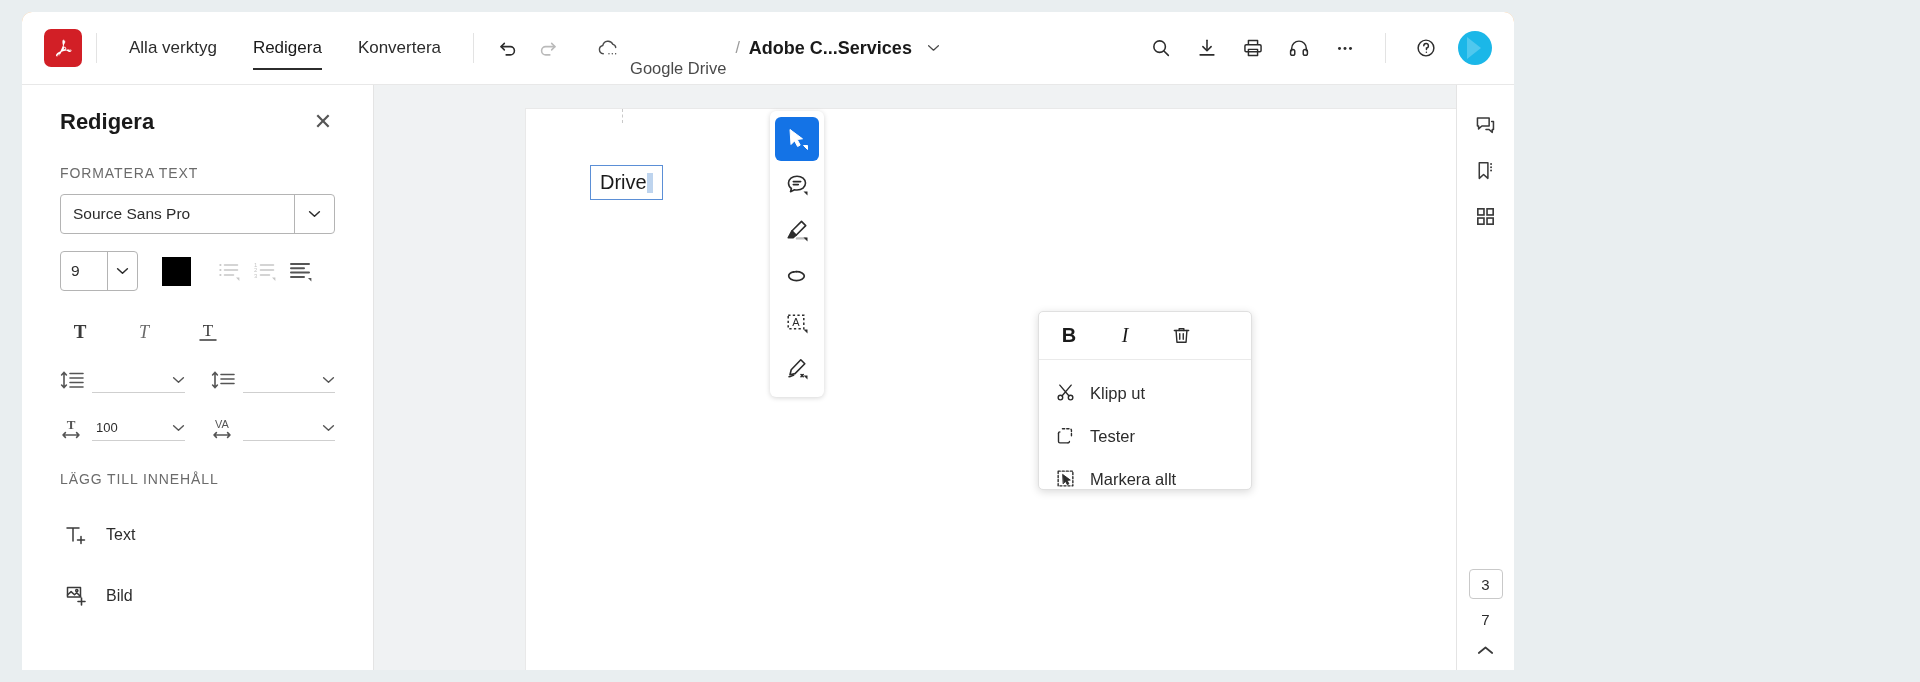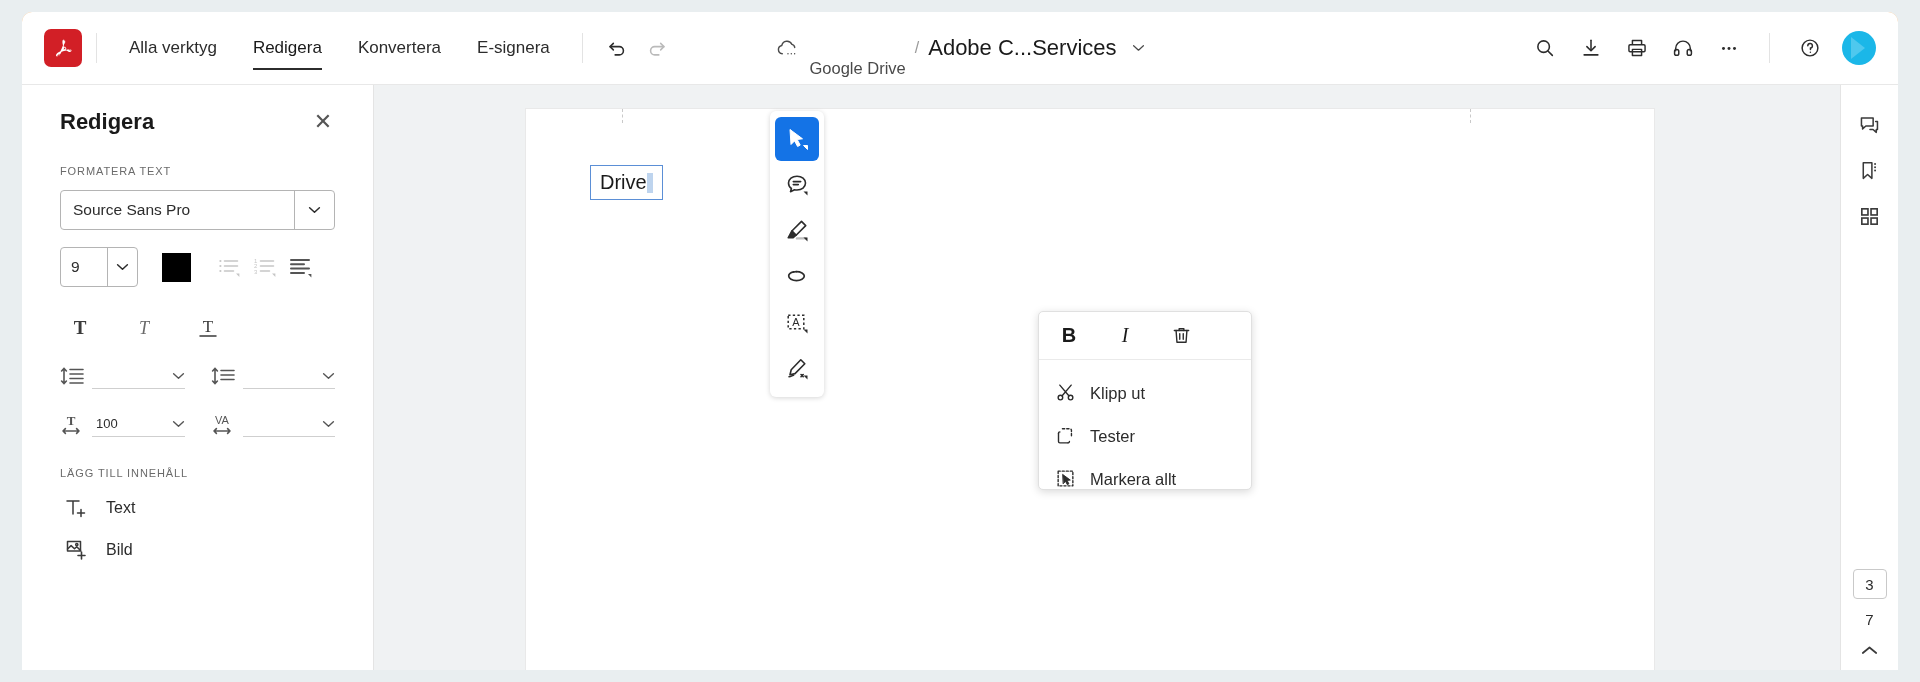--- a/index.html
+++ b/index.html
@@ -4,21 +4,21 @@
 <style>
   * { box-sizing: border-box; margin: 0; padding: 0; }
   html, body {
     width: 1920px; height: 682px;
     font-family: "Liberation Sans", sans-serif;
     background: #e9eef0;
     overflow: hidden;
   }
   .app {
     position: absolute; left: 22px; top: 12px;
-    width: 1876px; height: 658px;
+    width: 1492px; height: 658px;
     background: #fdba74;
     border-radius: 10px 10px 0 0;
     overflow: hidden;
     display: flex; flex-direction: column;
   }
 
   
   .header {
     height: 73px; flex: 0 0 73px;
     display: flex; align-items: center;
@@ -56,21 +56,21 @@
   .icnbtn svg { width: 22px; height: 22px; }
   .icnbtn.dim svg { opacity: .32; }
   .filezone {
     position: absolute; left: 0; right: 0;
     display: flex; align-items: center; justify-content: center;
     gap: 9px; pointer-events: none;
   }
   .filezone > * { pointer-events: auto; }
   .cloud-name { font-size: 16.5px; color: #4a4a4a; margin-top: 41px; }
   .slash { font-size: 16px; color: #9a9a9a; }
-  .fname { font-size: 22px; color: #1a1a1a; font-weight: normal; }
+  .fname { font-size: 18px; color: #1a1a1a; font-weight: bold; }
   .hdr-right {
     margin-left: auto; display: flex; align-items: center;
     gap: 6px; padding-right: 22px;
   }
   .avatar {
     width: 34px; height: 34px; border-radius: 50%;
     background: #1bb7e8; flex: 0 0 34px; position: relative;
     overflow: hidden; cursor: pointer; margin-left: 6px;
   }
   .avatar::after {
@@ -90,21 +90,21 @@
     position: relative;
   }
   .panel-head {
     display: flex; align-items: center; justify-content: space-between;
     padding-top: 24px;
   }
   .panel-title { font-size: 22px; font-weight: bold; color: #1a1a1a; }
   .x-btn { font-size: 22px; color: #555; cursor: pointer; line-height: 1;
            width: 24px; text-align: center; }
   .sec-label {
-    font-size: 11px; letter-spacing: .9px; color: #6b6b6b;
+    font-size: 14px; letter-spacing: .9px; color: #6b6b6b;
     margin-top: 30px; margin-bottom: 13px;
   }
   .combo {
     height: 40px; border: 1px solid #b4b4b4; border-radius: 4px;
     display: flex; align-items: center; background: #fff; cursor: pointer;
   }
   .combo .val { flex: 1; padding: 0 12px; font-size: 15.5px; color: #2c2c2c; }
   .combo .arrowcell {
     width: 40px; height: 100%; border-left: 1px solid #b4b4b4;
     display: flex; align-items: center; justify-content: center;
@@ -129,21 +129,21 @@
   .spacefield { flex: 1; display: flex; align-items: flex-end; gap: 6px; }
   .sf-icon { width: 26px; height: 26px; flex: 0 0 26px; }
   .sf-icon svg { width: 26px; height: 26px; }
   .sf-input {
     flex: 1; border-bottom: 1px solid #cfcfcf; height: 26px;
     display: flex; align-items: center; justify-content: space-between;
     cursor: pointer;
   }
   .sf-val { font-size: 13px; color: #2c2c2c; padding-left: 4px; }
   .addrow {
-    display: flex; align-items: center; gap: 16px; margin-top: 16px;
+    display: flex; align-items: center; gap: 16px; margin-top: 35px;
     cursor: pointer; padding-left: 4px;
   }
   .addrow svg { width: 26px; height: 26px; flex: 0 0 26px; }
   .addrow span { font-size: 16px; color: #2c2c2c; }
 
   
   .toolrail {
     position: absolute; left: 396px; top: 26px;
     width: 54px; background: #fff; border-radius: 6px;
     box-shadow: 0 1px 5px rgba(0,0,0,.17);
@@ -252,23 +252,20 @@
 
     <div class="navtabs">
       <div class="navtab">
         <span>Alla verktyg</span>
       </div>
       <div class="navtab active">
         <span>Redigera</span>
       </div>
       <div class="navtab">
         <span>Konvertera</span>
-      </div>
-      <div class="navtab">
-        <span>E-signera</span>
       </div>
     </div>
 
     <div class="hdr-div"></div>
 
     <div class="icnbtn">
       <svg viewBox="0 0 24 24" fill="none" stroke="#2c2c2c" stroke-width="1.7" stroke-linecap="round" stroke-linejoin="round">
         <path d="M8 7L4.5 10.5 8 14"></path>
           <path d="M4.5 10.5h10a4.5 4.5 0 0 1 0 9H10"></path>
       </svg>

